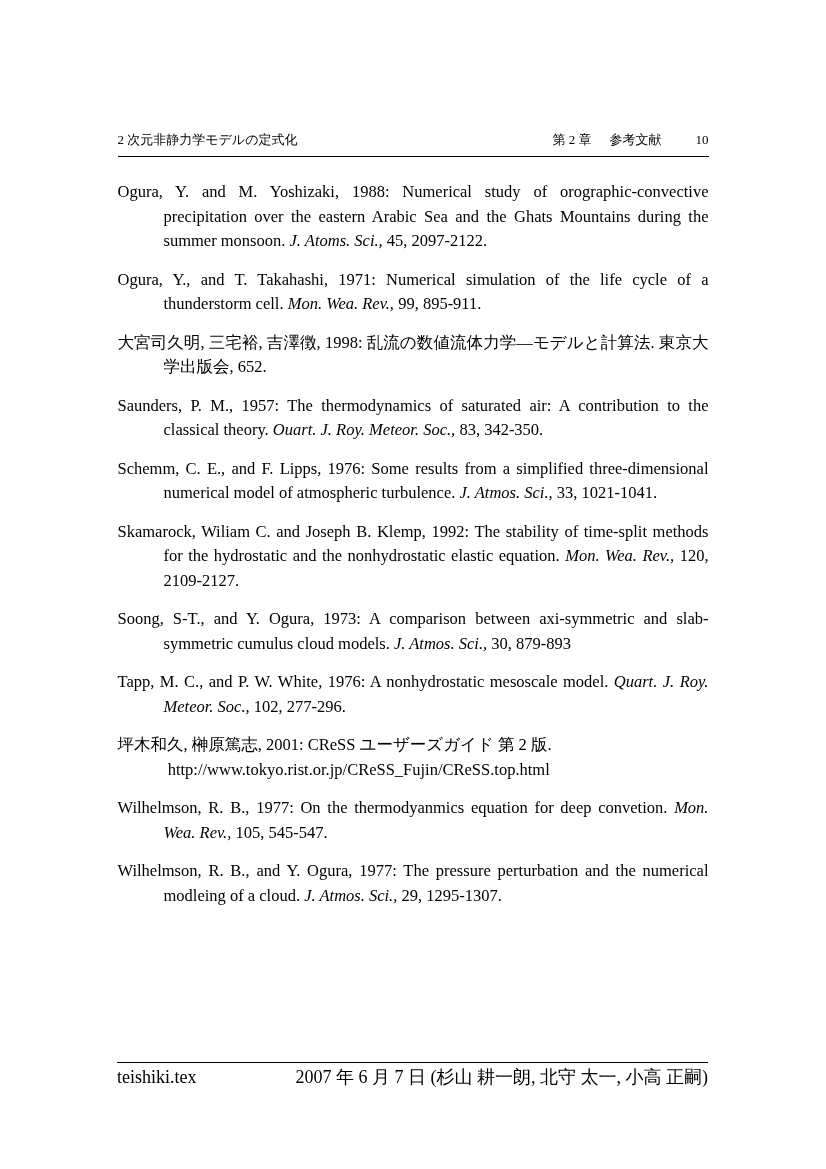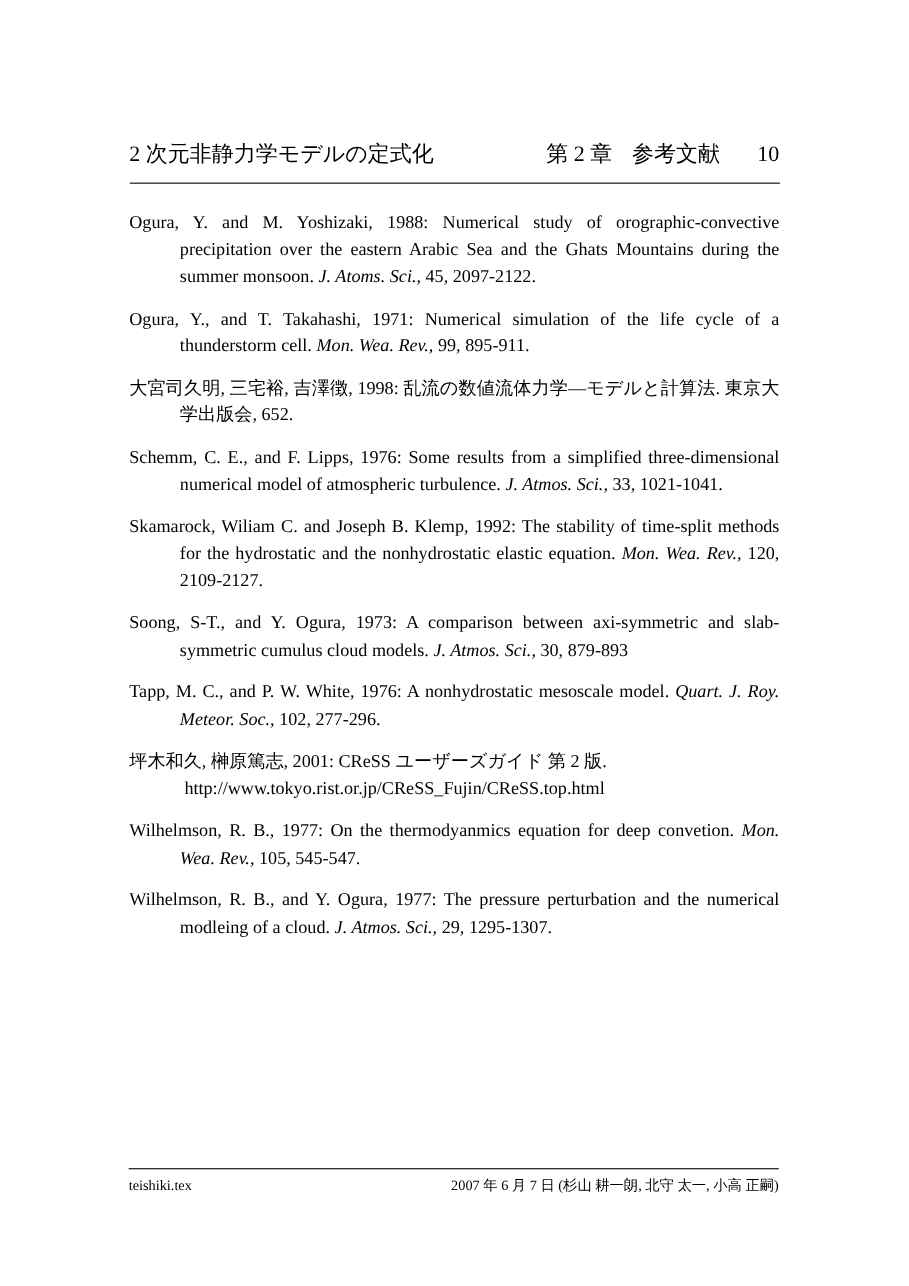--- a/index.html
+++ b/index.html
@@ -17,24 +17,24 @@
   }
   .content {
     width: 591px;
     margin: 0 auto;
     padding-top: 86px;
   }
   .header {
     display: flex;
     justify-content: space-between;
     align-items: baseline;
-    font-size: 20px;
+    font-size: 13px;
     line-height: 20px;
     border-bottom: 1.2px solid #000;
-    padding-bottom: 16px;
+    padding-bottom: 6px;
   }
   .header-right {
     display: flex;
     align-items: baseline;
     margin-top: 44px;
   }
   .header-chapter { margin-right: 18px; }
   .header-pageno { margin-left: 34px; text-align: center; }
   .references {
     margin-top: 23px;
@@ -53,21 +53,21 @@
   .footer {
     position: absolute;
     left: 117px;
     width: 591px;
     top: 1062px;
     border-top: 1.2px solid #000;
     padding-top: 5px;
     display: flex;
     justify-content: space-between;
     align-items: center;
-    font-size: 13px;
+    font-size: 18px;
     line-height: 19px;
   }
 </style>
 </head>
 <body>
 
 <main class="content">
 
   <div class="header">
     <span>2 次元非静力学モデルの定式化</span>
@@ -75,20 +75,21 @@
       <span class="header-chapter">第 2 章</span>
       <span>参考文献</span>
       <span class="header-pageno">10</span>
     </span>
   </div>
 
   <div class="references">
       <p class="reference"><span class="seg-n">Ogura, Y. and M. Yoshizaki, 1988: Numerical study of orographic-convective precipitation over the eastern Arabic Sea and the Ghats Mountains during the summer monsoon. </span><span class="seg-i">J. Atoms. Sci.,</span><span class="seg-n"> </span><span class="seg-b">45</span><span class="seg-n">, 2097-2122.</span></p>
       <p class="reference"><span class="seg-n">Ogura, Y., and T. Takahashi, 1971: Numerical simulation of the life cycle of a thunderstorm cell. </span><span class="seg-i">Mon. Wea. Rev.,</span><span class="seg-n"> </span><span class="seg-b">99</span><span class="seg-n">, 895-911.</span></p>
       <p class="reference"><span class="seg-n">大宮司久明, 三宅裕, 吉澤徴, 1998: 乱流の数値流体力学—モデルと計算法. 東京大学出版会, 652.</span></p>
+      <p class="reference"><span class="seg-n">Saunders, P. M., 1957: The thermodynamics of saturated air: A contribution to the classical theory. </span><span class="seg-i">Ouart. J. Roy. Meteor. Soc.,</span><span class="seg-n"> </span><span class="seg-b">83</span><span class="seg-n">, 342-350.</span></p>
       <p class="reference"><span class="seg-n">Schemm, C. E., and F. Lipps, 1976: Some results from a simplified three-dimensional numerical model of atmospheric turbulence. </span><span class="seg-i">J. Atmos. Sci.,</span><span class="seg-n"> </span><span class="seg-b">33</span><span class="seg-n">, 1021-1041.</span></p>
       <p class="reference"><span class="seg-n">Skamarock, Wiliam C. and Joseph B. Klemp, 1992: The stability of time-split methods for the hydrostatic and the nonhydrostatic elastic equation. </span><span class="seg-i">Mon. Wea. Rev.,</span><span class="seg-n"> </span><span class="seg-b">120</span><span class="seg-n">, 2109-2127.</span></p>
       <p class="reference"><span class="seg-n">Soong, S-T., and Y. Ogura, 1973: A comparison between axi-symmetric and slab-symmetric cumulus cloud models. </span><span class="seg-i">J. Atmos. Sci.,</span><span class="seg-n"> </span><span class="seg-b">30</span><span class="seg-n">, 879-893</span></p>
       <p class="reference"><span class="seg-n">Tapp, M. C., and P. W. White, 1976: A nonhydrostatic mesoscale model. </span><span class="seg-i">Quart. J. Roy. Meteor. Soc.,</span><span class="seg-n"> </span><span class="seg-b">102</span><span class="seg-n">, 277-296.</span></p>
       <p class="reference"><span class="seg-n">坪木和久, 榊原篤志, 2001: CReSS ユーザーズガイド 第 2 版.
  http://www.tokyo.rist.or.jp/CReSS_Fujin/CReSS.top.html</span></p>
       <p class="reference"><span class="seg-n">Wilhelmson, R. B., 1977: On the thermodyanmics equation for deep convetion. </span><span class="seg-i">Mon. Wea. Rev.,</span><span class="seg-n"> </span><span class="seg-b">105</span><span class="seg-n">, 545-547.</span></p>
       <p class="reference"><span class="seg-n">Wilhelmson, R. B., and Y. Ogura, 1977: The pressure perturbation and the numerical modleing of a cloud. </span><span class="seg-i">J. Atmos. Sci.,</span><span class="seg-n"> </span><span class="seg-b">29</span><span class="seg-n">, 1295-1307.</span></p>
     </div>
 

